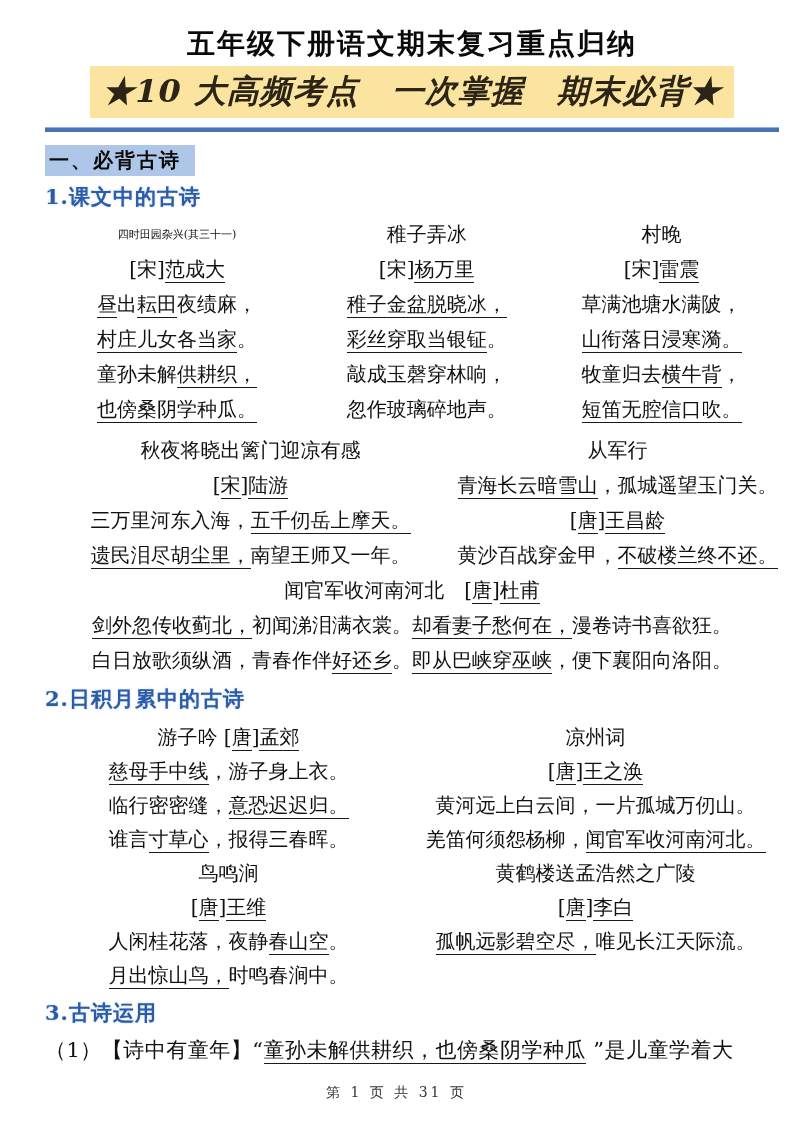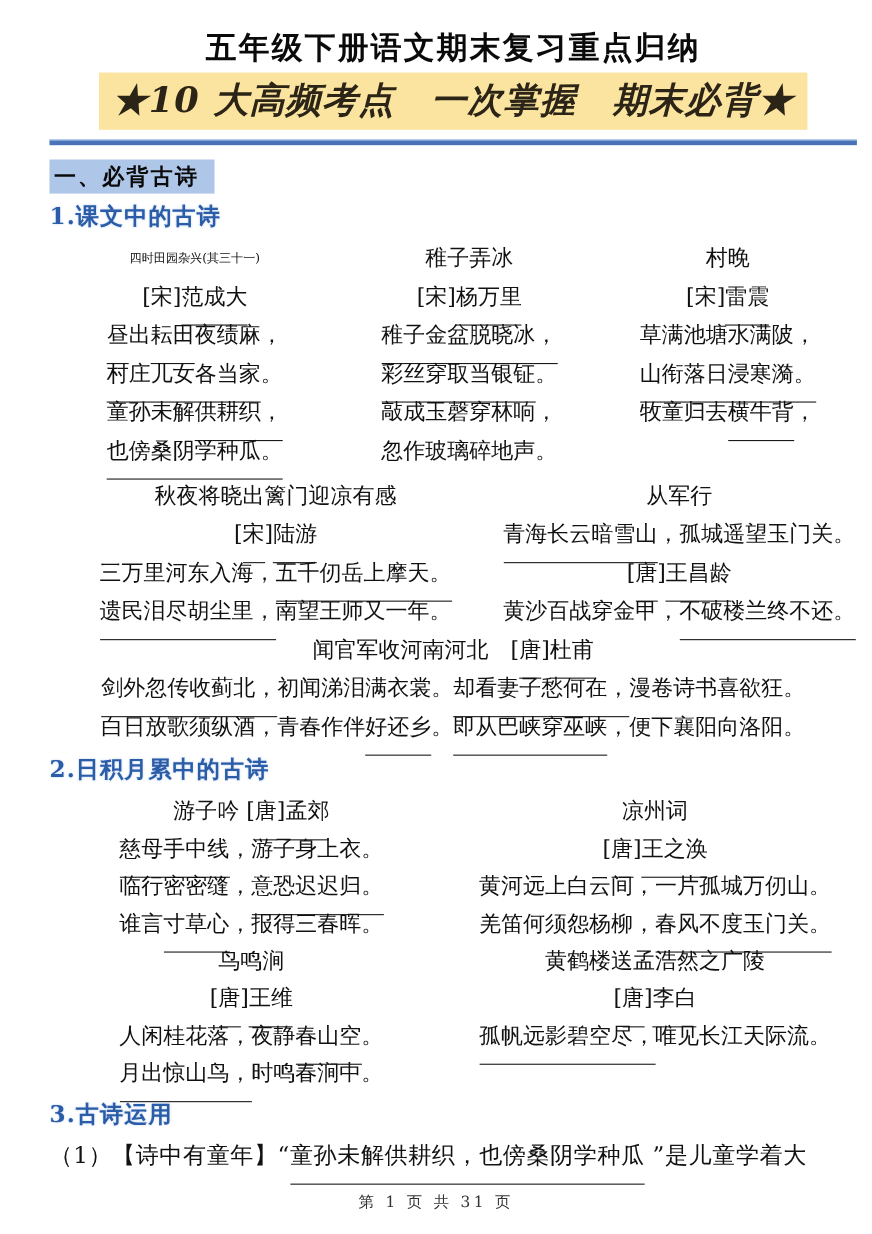--- a/index.html
+++ b/index.html
@@ -41,21 +41,21 @@
   .w36{width:36%;} .w32{width:32%;} .w56{width:56%;} .w44{width:44%;}
   .half{width:50%;}
   .pl{
     font-size:20px;line-height:35px;
     font-family:"DejaVu Serif","Liberation Serif",serif;
     white-space:nowrap;
   }
   .sec2 .pl{line-height:34px;}
   .pl.small{font-size:11px;}
   .full-center{text-align:center;}
-  .u{border-bottom:1.5px solid #1a1a1a;padding-bottom:14px;}
+  .u{border-bottom:1.5px solid #1a1a1a;padding-bottom:1px;}
   .usage{
     margin-top:6px;font-size:21px;line-height:34px;
     font-family:"DejaVu Serif","Liberation Serif",serif;
     letter-spacing:0.5px;white-space:nowrap;
   }
   .footer{
     position:absolute;left:0;bottom:20px;width:100%;
     text-align:center;font-size:14px;color:#333;
     font-family:"DejaVu Serif","Liberation Serif",serif;letter-spacing:3px;
   }
@@ -96,20 +96,21 @@
           <div class="pl"><span class="u">彩丝穿取当银钲</span><span>。</span></div>
           <div class="pl"><span>敲成玉磬穿林响，</span></div>
           <div class="pl"><span>忽作玻璃碎地声。</span></div>
         </div>
       <div class="poem-col w32">
           <div class="pl"><span>村晚</span></div>
           <div class="pl"><span>[宋]</span><span class="u">雷震</span></div>
           <div class="pl"><span>草满池塘水满陂，</span></div>
           <div class="pl"><span class="u">山衔落日浸寒漪。</span></div>
           <div class="pl"><span>牧童归去</span><span class="u">横牛背</span><span>，</span></div>
+          <div class="pl"><span class="u">短笛无腔信口吹。</span></div>
         </div>
     </div>
 
     <div class="poem-row">
       <div class="poem-col w56">
           <div class="pl"><span>秋夜将晓出篱门迎凉有感</span></div>
           <div class="pl"><span>[</span><span class="u">宋</span><span>]</span><span class="u">陆游</span></div>
           <div class="pl"><span>三万里河东入海，</span><span class="u">五千仞岳上摩天。</span></div>
           <div class="pl"><span class="u">遗民泪尽胡尘里，</span><span>南望王师又一年。</span></div>
         </div>
@@ -142,21 +143,21 @@
             <div class="pl"><span>[</span><span class="u">唐</span><span>]</span><span class="u">王维</span></div>
             <div class="pl"><span>人闲桂花落，夜静</span><span class="u">春山空</span><span>。</span></div>
             <div class="pl"><span class="u">月出惊山鸟，</span><span>时鸣春涧中。</span></div>
           </div>
       </div>
       <div class="poem-col half">
         <div>
             <div class="pl"><span>凉州词</span></div>
             <div class="pl"><span>[</span><span class="u">唐</span><span>]</span><span class="u">王之涣</span></div>
             <div class="pl"><span>黄河远上白云间，一片孤城万仞山。</span></div>
-            <div class="pl"><span>羌笛何须怨杨柳，</span><span class="u">春风不度玉门关。</span></div>
+            <div class="pl"><span>羌笛何须怨杨柳，</span><span class="u">闻官军收河南河北。</span></div>
           </div>
         <div>
             <div class="pl"><span>黄鹤楼送孟浩然之广陵</span></div>
             <div class="pl"><span>[</span><span class="u">唐</span><span>]</span><span class="u">李白</span></div>
             <div class="pl"><span class="u">孤帆远影碧空尽，</span><span>唯见长江天际流。</span></div>
           </div>
       </div>
     </div>
 
     <div class="sub-head">3.古诗运用</div>

